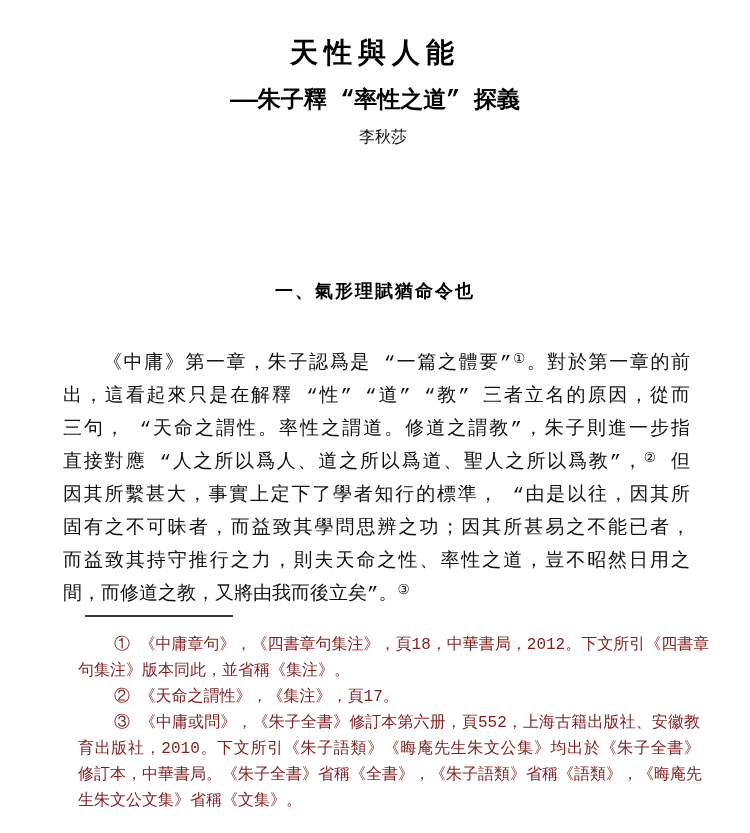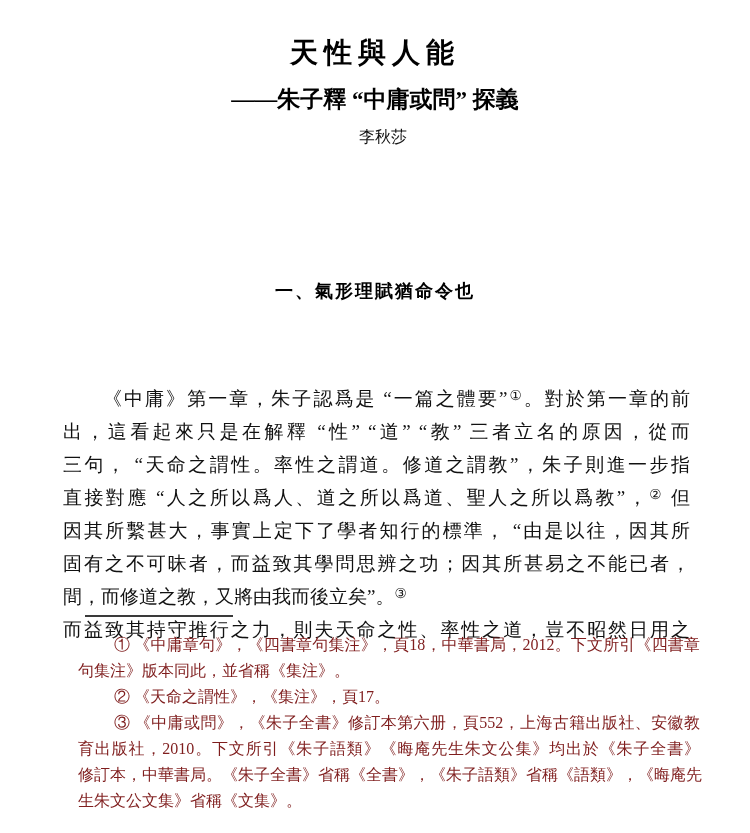--- a/index.html
+++ b/index.html
@@ -6,21 +6,21 @@
     margin: 0;
     padding: 0;
     background: #ffffff;
   }
   .page {
     position: relative;
     width: 750px;
     height: 833px;
     background: #ffffff;
     color: #111111;
-    font-family: Liberation Serif, serif;
+    font-family: Liberation Mono, monospace;
     overflow: hidden;
   }
   .doc-title {
     position: absolute;
     top: 34px;
     left: 0;
     width: 100%;
     text-align: center;
     font-size: 28px;
     font-weight: bold;
@@ -57,21 +57,20 @@
     letter-spacing: 2px;
     color: #000000;
   }
   .body-text {
     position: absolute;
     top: 347px;
     left: 63px;
     width: 627px;
     font-size: 19px;
     color: #111111;
-    margin-top: 35px;
   }
   .body-line {
     height: 33px;
     line-height: 33px;
     white-space: nowrap;
     text-align: left;
   }
   .body-line.just {
     text-align: justify;
     text-align-last: justify;
@@ -114,35 +113,35 @@
     padding-left: 36px;
   }
 </style>
 </head>
 <body>
 
 <div class="page">
 
   <div class="doc-title">天性與人能</div>
 
-  <div class="doc-subtitle">——朱子釋 “中庸或問” 探義</div>
+  <div class="doc-subtitle">——朱子釋 “率性之道” 探義</div>
 
   <div class="doc-author">李秋莎</div>
 
   <div class="section-heading">一、氣形理賦猶命令也</div>
 
   <div class="body-text">
       <div class="body-line just indent">《中庸》第一章，朱子認爲是 “一篇之體要”<sup>①</sup>。對於第一章的前</div>
       <div class="body-line just">出，這看起來只是在解釋 “性” “道” “教” 三者立名的原因，從而</div>
       <div class="body-line just">三句， “天命之謂性。率性之謂道。修道之謂教”，朱子則進一步指</div>
       <div class="body-line just">直接對應 “人之所以爲人、道之所以爲道、聖人之所以爲教”，<sup>②</sup> 但</div>
       <div class="body-line just">因其所繫甚大，事實上定下了學者知行的標準， “由是以往，因其所</div>
       <div class="body-line just">固有之不可昧者，而益致其學問思辨之功；因其所甚易之不能已者，</div>
+      <div class="body-line just">而益致其持守推行之力，則夫天命之性、率性之道，豈不昭然日用之</div>
       <div class="body-line">間，而修道之教，又將由我而後立矣”。<sup>③</sup></div>
-      <div class="body-line just">而益致其持守推行之力，則夫天命之性、率性之道，豈不昭然日用之</div>
     </div>
 
   <div class="footnote-rule"></div>
 
   <div class="footnotes">
       <div class="fn-line just indent">① 《中庸章句》，《四書章句集注》，頁18，中華書局，2012。下文所引《四書章</div>
       <div class="fn-line">句集注》版本同此，並省稱《集注》。</div>
       <div class="fn-line indent">② 《天命之謂性》，《集注》，頁17。</div>
       <div class="fn-line just indent">③ 《中庸或問》，《朱子全書》修訂本第六册，頁552，上海古籍出版社、安徽教</div>
       <div class="fn-line just">育出版社，2010。下文所引《朱子語類》《晦庵先生朱文公集》均出於《朱子全書》</div>

